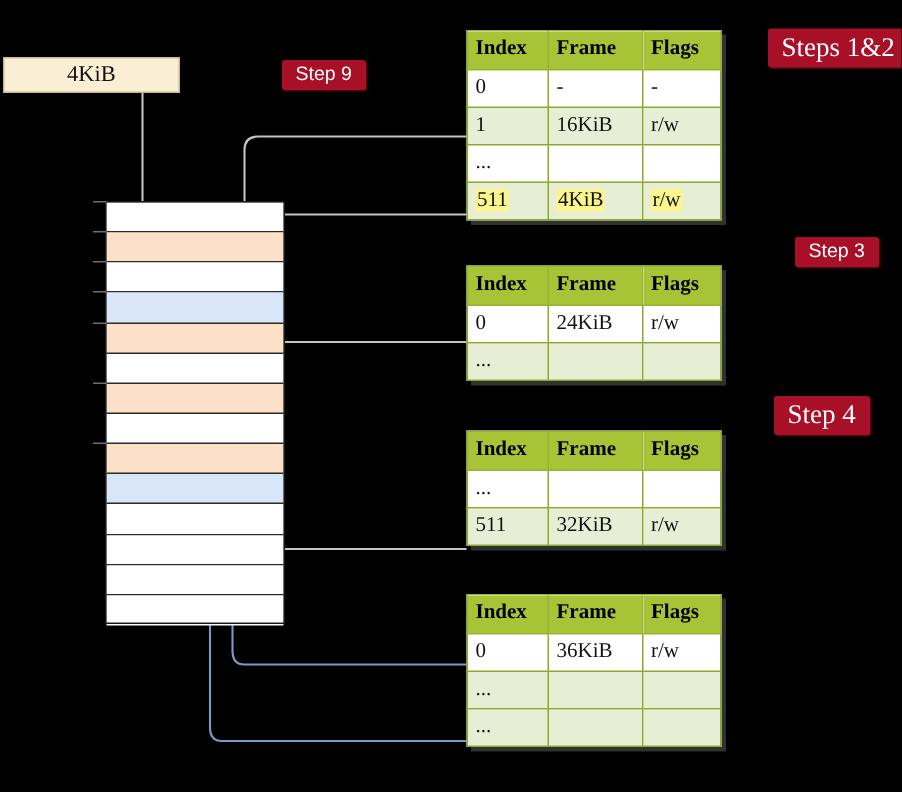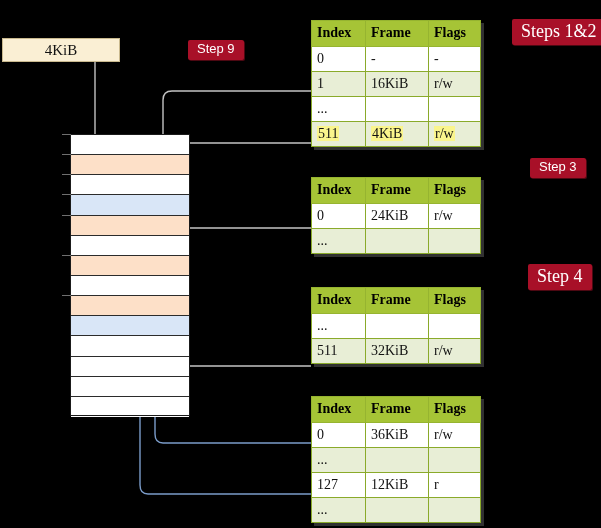--- a/index.html
+++ b/index.html
@@ -140,21 +140,21 @@
   </div>
 
   <div class="badge" style="left:512px;top:19px;">
     <span>Steps 1&amp;2</span>
   </div>
 
   <div class="badge sans" style="left:530px;top:158px;">
     <span>Step 3</span>
   </div>
 
-  <div class="badge" style="left:516px;top:264px;margin-left:12px;">
+  <div class="badge" style="left:516px;top:264px;">
     <span>Step 4</span>
   </div>
 
   <div class="memcol" id="memcol" style="left:70px;top:134px;width:120px;height:282px;">
       <div class="memrow" style="height: 20.1429px; background: rgb(255, 255, 255);"></div>
       <div class="memrow" style="height: 20.1429px; background: rgb(253, 224, 200);"></div>
       <div class="memrow" style="height: 20.1429px; background: rgb(255, 255, 255);"></div>
       <div class="memrow" style="height: 20.1429px; background: rgb(217, 230, 247);"></div>
       <div class="memrow" style="height: 20.1429px; background: rgb(253, 224, 200);"></div>
       <div class="memrow" style="height: 20.1429px; background: rgb(255, 255, 255);"></div>
@@ -267,25 +267,20 @@
         <tr class="odd">
           <td class="col-i">0</td>
           <td class="col-f">36KiB</td>
           <td class="col-g">r/w</td>
         </tr>
         <tr class="even">
           <td class="col-i">...</td>
           <td class="col-f"></td>
           <td class="col-g"></td>
         </tr>
-        <tr class="odd">
-          <td class="col-i">127</td>
-          <td class="col-f">12KiB</td>
-          <td class="col-g">r</td>
-        </tr>
         <tr class="even">
           <td class="col-i">...</td>
           <td class="col-f"></td>
           <td class="col-g"></td>
         </tr>
       </tbody>
     </table>
 
 </div>
 

